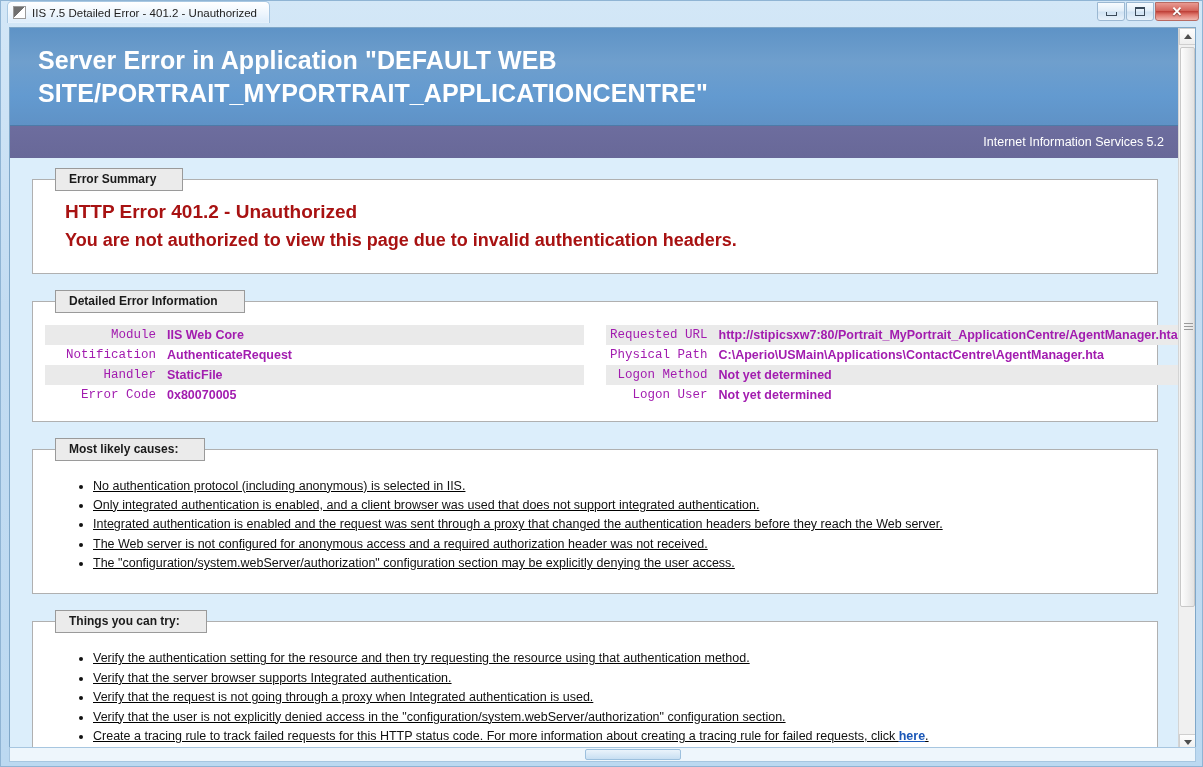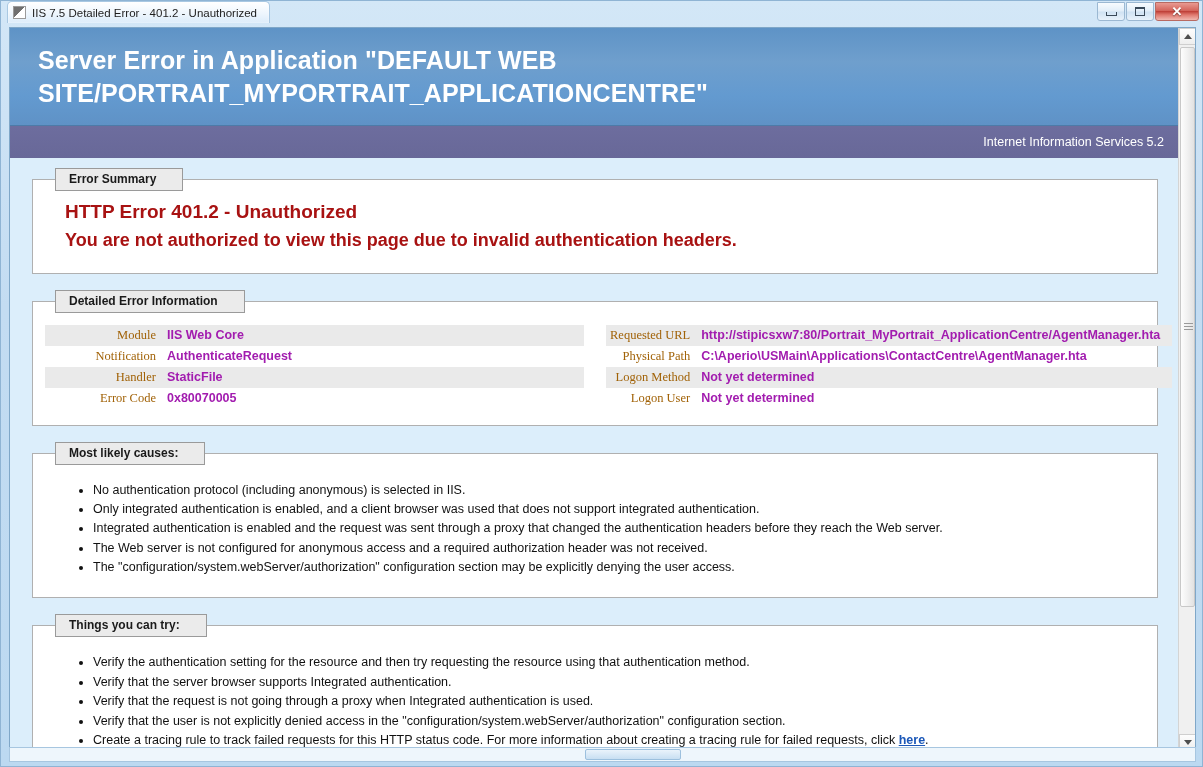--- a/index.html
+++ b/index.html
@@ -190,43 +190,44 @@
   }
   .detail-col { flex: 1 1 0; min-width: 0; }
   table.kv {
     width: 100%;
     border-collapse: collapse;
     font-size: 12.5px;
   }
   table.kv tr.odd td { background: #eaeaea; }
   table.kv td.k {
     text-align: right;
-    color: #a16207;
+    color: #a21caf;
     padding: 3px 7px 3px 4px;
     width: 118px;
     white-space: nowrap;
-    font-family: Liberation Serif, serif;
+    font-family: Liberation Mono, monospace;
   }
   table.kv td.v {
     text-align: left;
     color: #a21caf;
     font-weight: bold;
     padding: 3px 12px 3px 4px;
     white-space: nowrap;
     overflow: hidden;
     font-family: "Liberation Sans", sans-serif;
     margin-top: 42px;
   }
   .detail-col.right table.kv td.k { width: 128px; }
 
   
   ul.bullets {
     margin: 16px 0 10px 0;
     padding-left: 48px;
     list-style: disc;
+    text-decoration: underline;
   }
   ul.bullets li {
     font-size: 12.5px;
     color: #111111;
     line-height: 1.55;
     font-family: "Liberation Sans", sans-serif;
   }
   ul.bullets li a {
     color: #1a57b8;
     text-decoration: underline;

